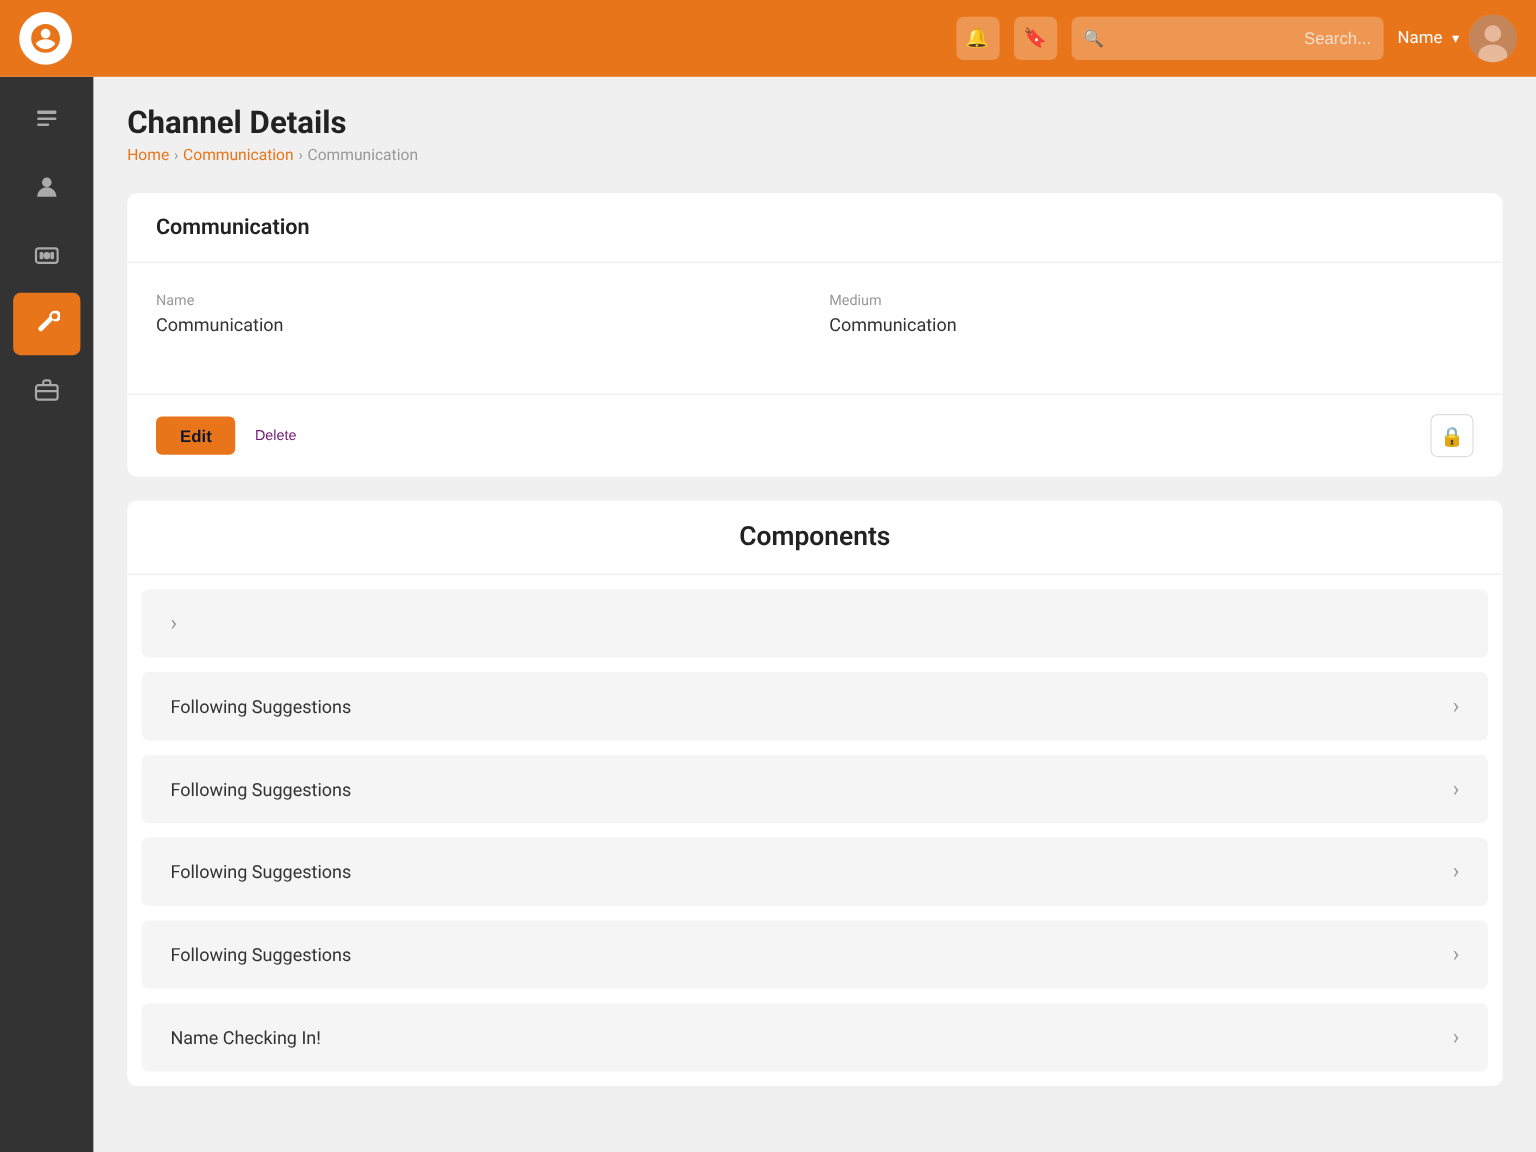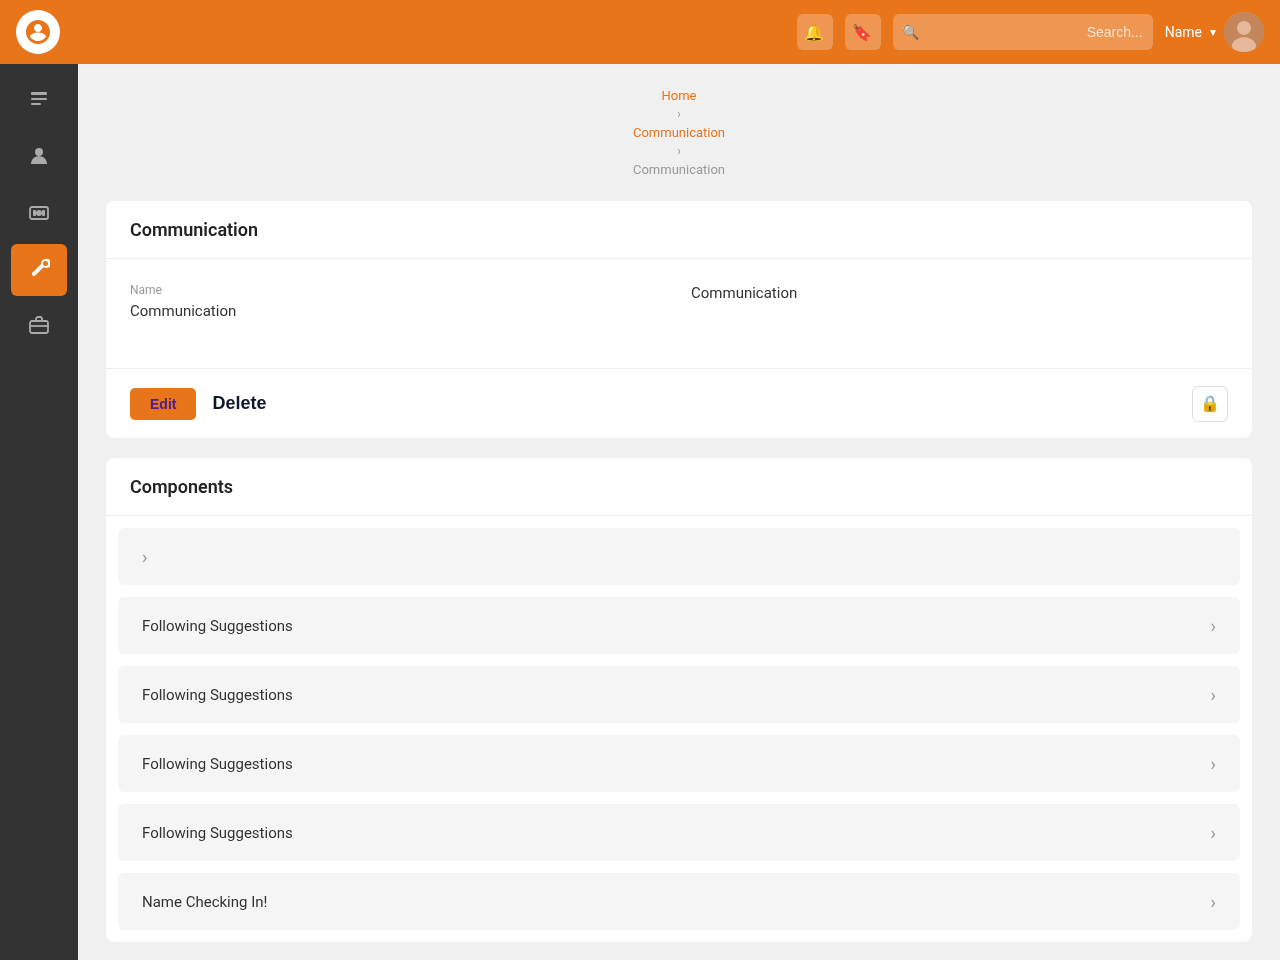--- a/index.html
+++ b/index.html
@@ -136,25 +136,23 @@
 
     .page-title {
       font-size: 26px;
       font-weight: 700;
       color: #222;
       margin-bottom: 4px;
     }
 
     .breadcrumb {
       display: flex;
-      align-items: center;
       gap: 4px;
       font-size: 13px;
       margin-bottom: 24px;
-      flex-direction: column;
     }
     .breadcrumb a { color: #E8751A; text-decoration: none; cursor: pointer; }
     .breadcrumb-sep { color: #999; font-size: 12px; }
     .breadcrumb-current { color: #999; }
 
     
     .card {
       background: white;
       border-radius: 8px;
       margin-bottom: 20px;
@@ -198,37 +196,36 @@
     .card-actions {
       display: flex;
       align-items: center;
       padding: 16px 24px;
       border-top: 1px solid #eee;
       gap: 12px;
     }
 
     .btn-edit {
       background: #E8751A;
-      color: #4c1d95;
+      color: #0f172a;
       border: none;
       border-radius: 5px;
       padding: 8px 20px;
       font-size: 14px;
       font-weight: 600;
       cursor: pointer;
     }
 
     .btn-delete {
       background: none;
       border: none;
-      color: #0f172a;
-      font-size: 18px;
+      color: #701a75;
+      font-size: 12px;
       cursor: pointer;
       padding: 8px 4px;
-      font-weight: bold;
     }
 
     .lock-btn {
       margin-left: auto;
       width: 36px;
       height: 36px;
       background: white;
       border: 1px solid #ddd;
       border-radius: 6px;
       display: flex;
@@ -243,23 +240,24 @@
     .components-card {
       background: white;
       border-radius: 8px;
       overflow: hidden;
     }
     .components-header {
       padding: 18px 24px;
       border-bottom: 1px solid #eee;
     }
     .components-header h2 {
-      font-size: 18px;
+      font-size: 22px;
       font-weight: 600;
       color: #222;
+      text-align: center;
     }
 
     .component-item {
       display: flex;
       align-items: center;
       justify-content: space-between;
       padding: 18px 24px;
       background: #f5f5f5;
       border-radius: 6px;
       margin: 12px;
@@ -354,40 +352,42 @@
           <rect x="2" y="8" width="18" height="12" rx="2" fill="none" stroke="currentColor" stroke-width="1.8"></rect>
           <path d="M8 8V6a2 2 0 0 1 2-2h2a2 2 0 0 1 2 2v2" fill="none" stroke="currentColor" stroke-width="1.8"></path>
           <line x1="2" y1="13" x2="20" y2="13" stroke="currentColor" stroke-width="1.8"></line>
         </svg>
       </span>
     </div>
   </aside>
 
   <main class="content">
 
+    <h1 class="page-title">Channel Details</h1>
 
     <div class="breadcrumb">
       <a>Home</a>
       <span class="breadcrumb-sep">›</span>
       <a>Communication</a>
       <span class="breadcrumb-sep">›</span>
       <span class="breadcrumb-current">Communication</span>
     </div>
 
     <div class="card">
       <div class="card-header">
         <h2>Communication</h2>
       </div>
       <div class="card-body">
         <div class="detail-grid">
           <div class="detail-field">
             <label>Name</label>
             <span class="value">Communication</span>
           </div>
           <div class="detail-field">
+            <label>Medium</label>
             <span class="value">Communication</span>
           </div>
         </div>
       </div>
       <div class="card-actions">
         <button class="btn-edit">Edit</button>
         <button class="btn-delete">Delete</button>
         <div class="lock-btn">
           <span>🔒</span>
         </div>

